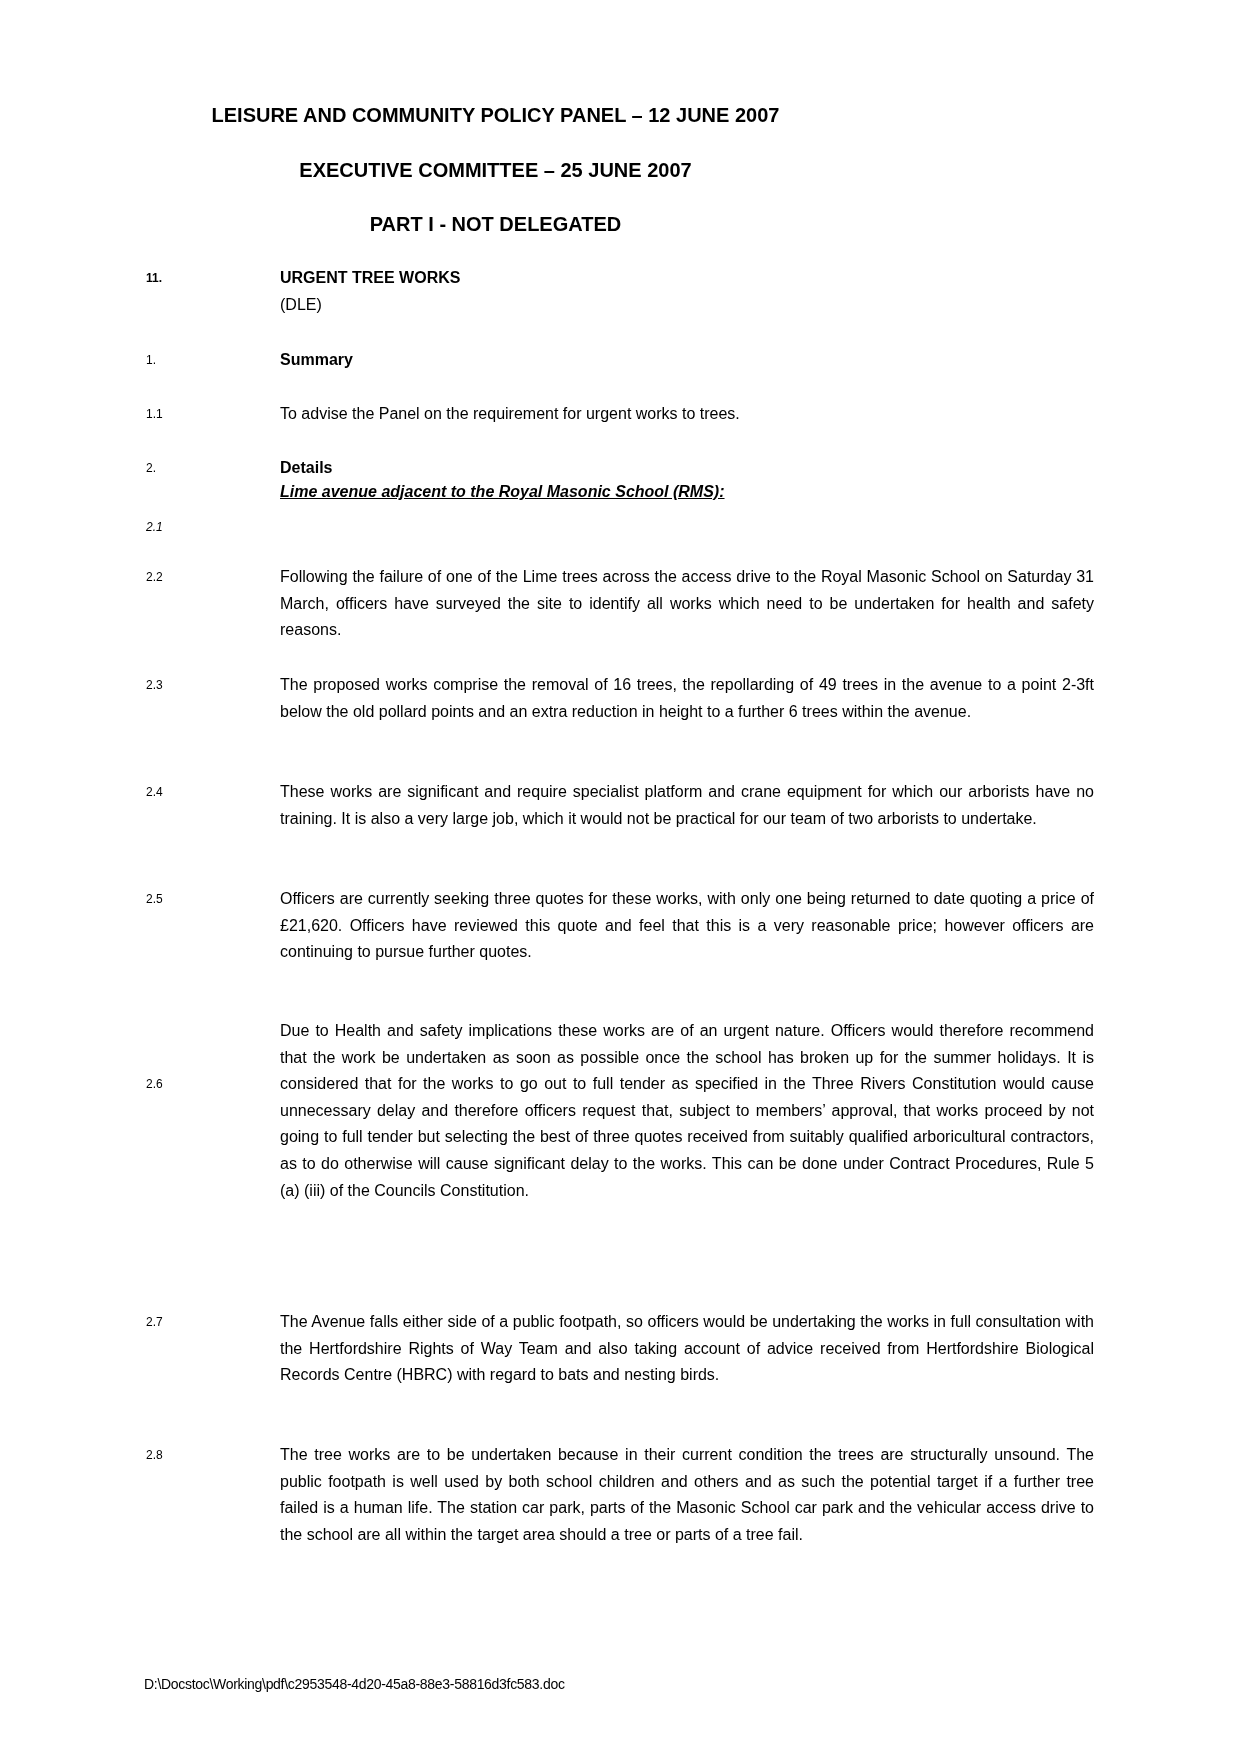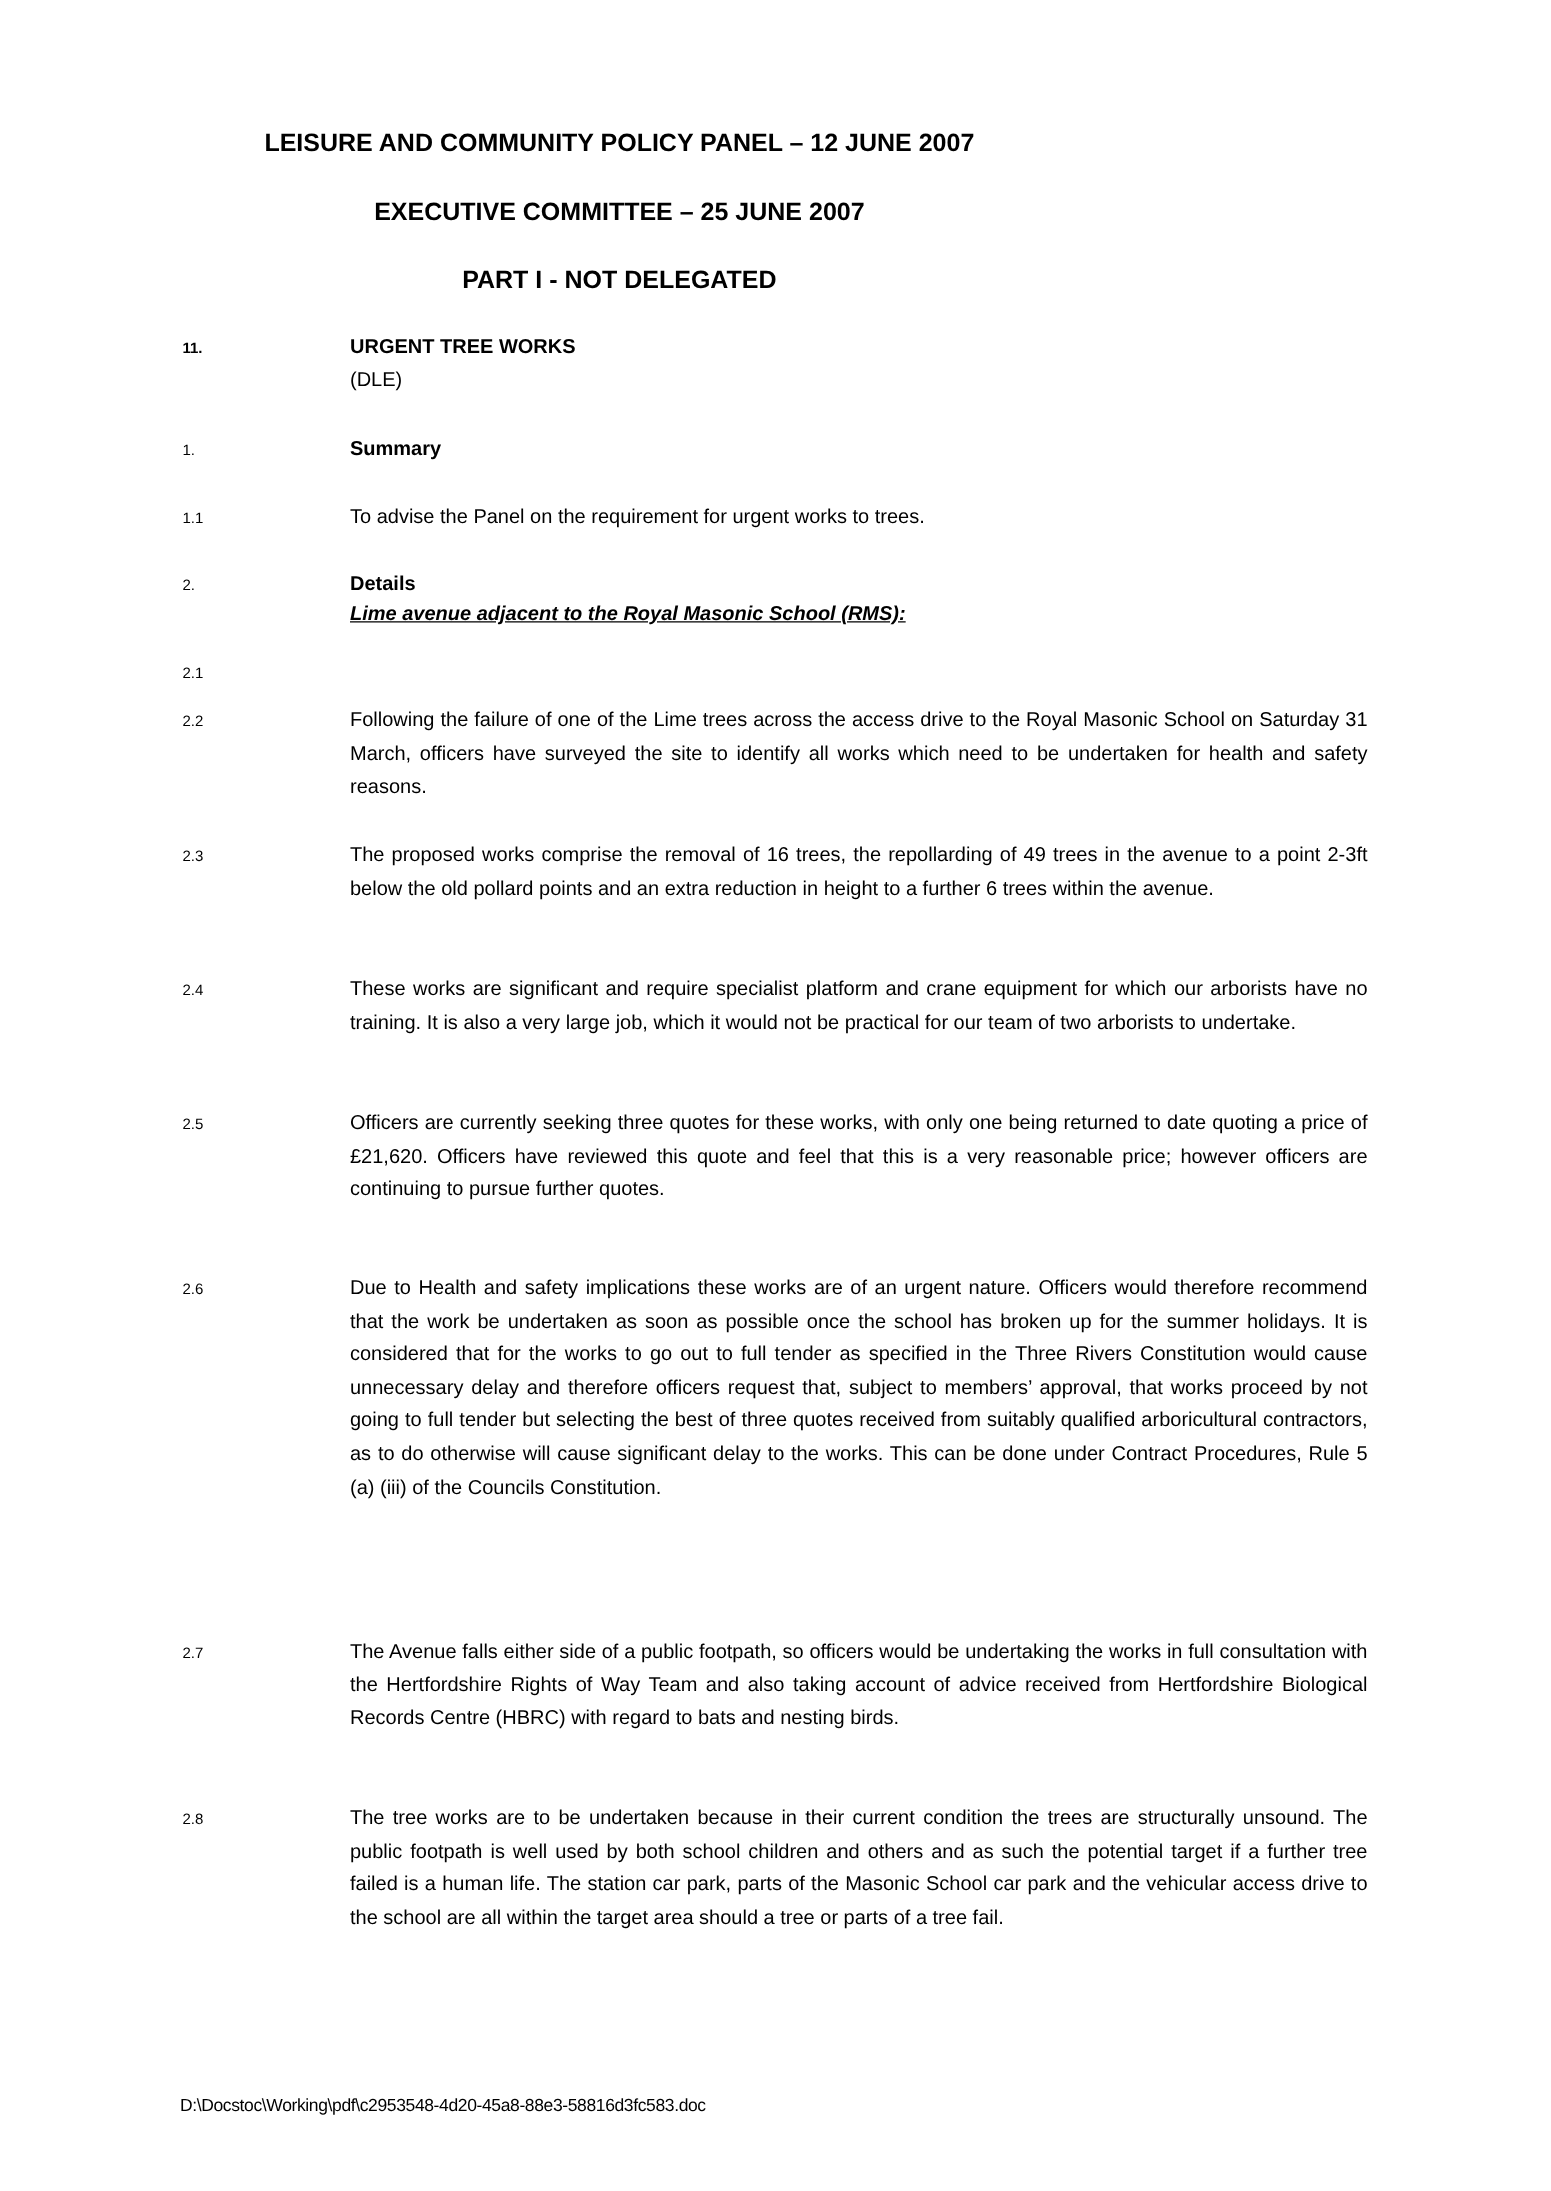--- a/index.html
+++ b/index.html
@@ -31,36 +31,36 @@
 
   <div class="num" style="top:347px;">1.</div>
   <div class="blk b" style="top:347px;">Summary</div>
 
   <div class="num" style="top:401px;">1.1</div>
   <div class="blk" style="top:401px;">To advise the Panel on the requirement for urgent works to trees.</div>
 
   <div class="num" style="top:455px;">2.</div>
   <div class="blk b" style="top:455px;">Details</div>
 
-  <div class="num" style="top:525px;">2.1</div>
+  <div class="num" style="top:514px;font-style:italic;">2.1</div>
   <div class="blk bi" style="top:479px;text-decoration:underline;">Lime avenue adjacent to the Royal Masonic School (RMS):</div>
 
   <div class="num" style="top:564px;">2.2</div>
   <div class="blk" style="top:564px;">Following the failure of one of the Lime trees across the access drive to the Royal Masonic School on Saturday 31 March, officers have surveyed the site to identify all works which need to be undertaken for health and safety reasons.</div>
 
   <div class="num" style="top:672px;">2.3</div>
   <div class="blk" style="top:672px;">The proposed works comprise the removal of 16 trees, the repollarding of 49 trees in the avenue to a point 2-3ft below the old pollard points and an extra reduction in height to a further 6 trees within the avenue.</div>
 
   <div class="num" style="top:779px;">2.4</div>
   <div class="blk" style="top:779px;">These works are significant and require specialist platform and crane equipment for which our arborists have no training. It is also a very large job, which it would not be practical for our team of two arborists to undertake.</div>
 
   <div class="num" style="top:886px;">2.5</div>
   <div class="blk" style="top:886px;">Officers are currently seeking three quotes for these works, with only one being returned to date quoting a price of £21,620. Officers have reviewed this quote and feel that this is a very reasonable price; however officers are continuing to pursue further quotes.</div>
 
-  <div class="num" style="top:1018px;text-align:right;">2.6</div>
+  <div class="num" style="top:1071px;text-align:right;">2.6</div>
   <div class="blk" style="top:1018px;">Due to Health and safety implications these works are of an urgent nature. Officers would therefore recommend that the work be undertaken as soon as possible once the school has broken up for the summer holidays. It is considered that for the works to go out to full tender as specified in the Three Rivers Constitution would cause unnecessary delay and therefore officers request that, subject to members’ approval, that works proceed by not going to full tender but selecting the best of three quotes received from suitably qualified arboricultural contractors, as to do otherwise will cause significant delay to the works. This can be done under Contract Procedures, Rule 5 (a) (iii) of the Councils Constitution.</div>
 
   <div class="num" style="top:1309px;">2.7</div>
   <div class="blk" style="top:1309px;">The Avenue falls either side of a public footpath, so officers would be undertaking the works in full consultation with the Hertfordshire Rights of Way Team and also taking account of advice received from Hertfordshire Biological Records Centre (HBRC) with regard to bats and nesting birds.</div>
 
   <div class="num" style="top:1442px;">2.8</div>
   <div class="blk" style="top:1442px;">The tree works are to be undertaken because in their current condition the trees are structurally unsound. The public footpath is well used by both school children and others and as such the potential target if a further tree failed is a human life. The station car park, parts of the Masonic School car park and the vehicular access drive to the school are all within the target area should a tree or parts of a tree fail.</div>
 
   <div class="footer">D:\Docstoc\Working\pdf\c2953548-4d20-45a8-88e3-58816d3fc583.doc</div>
 </div>

